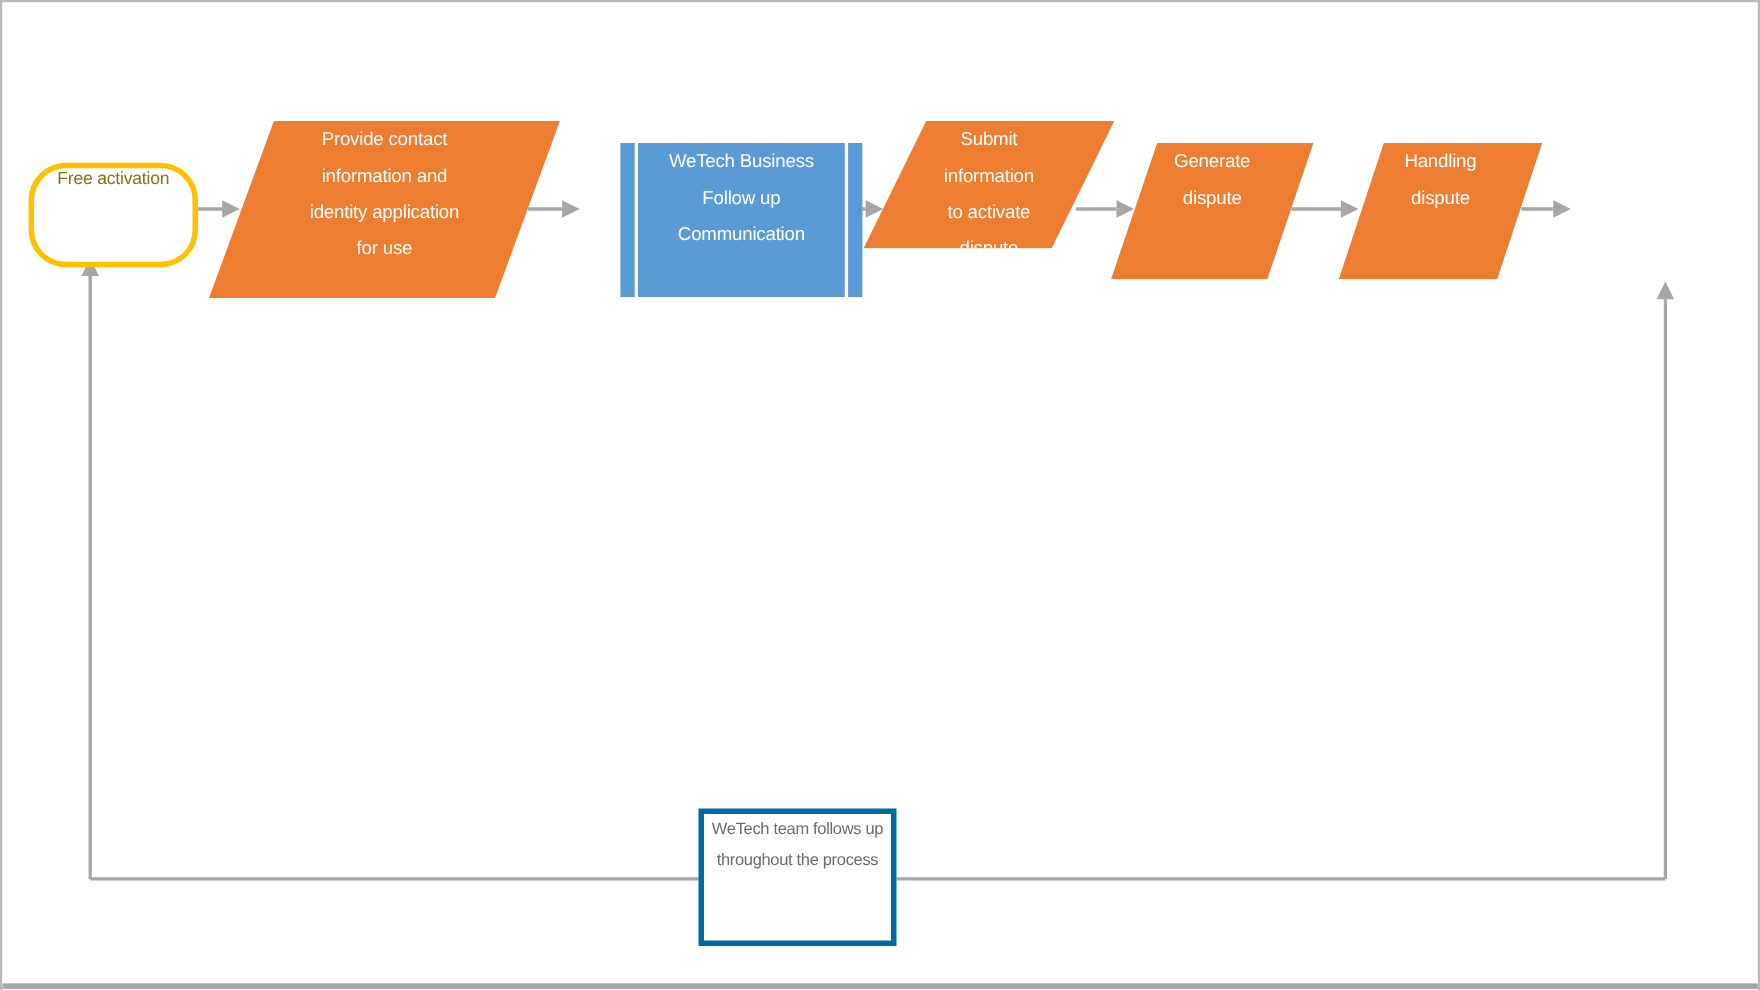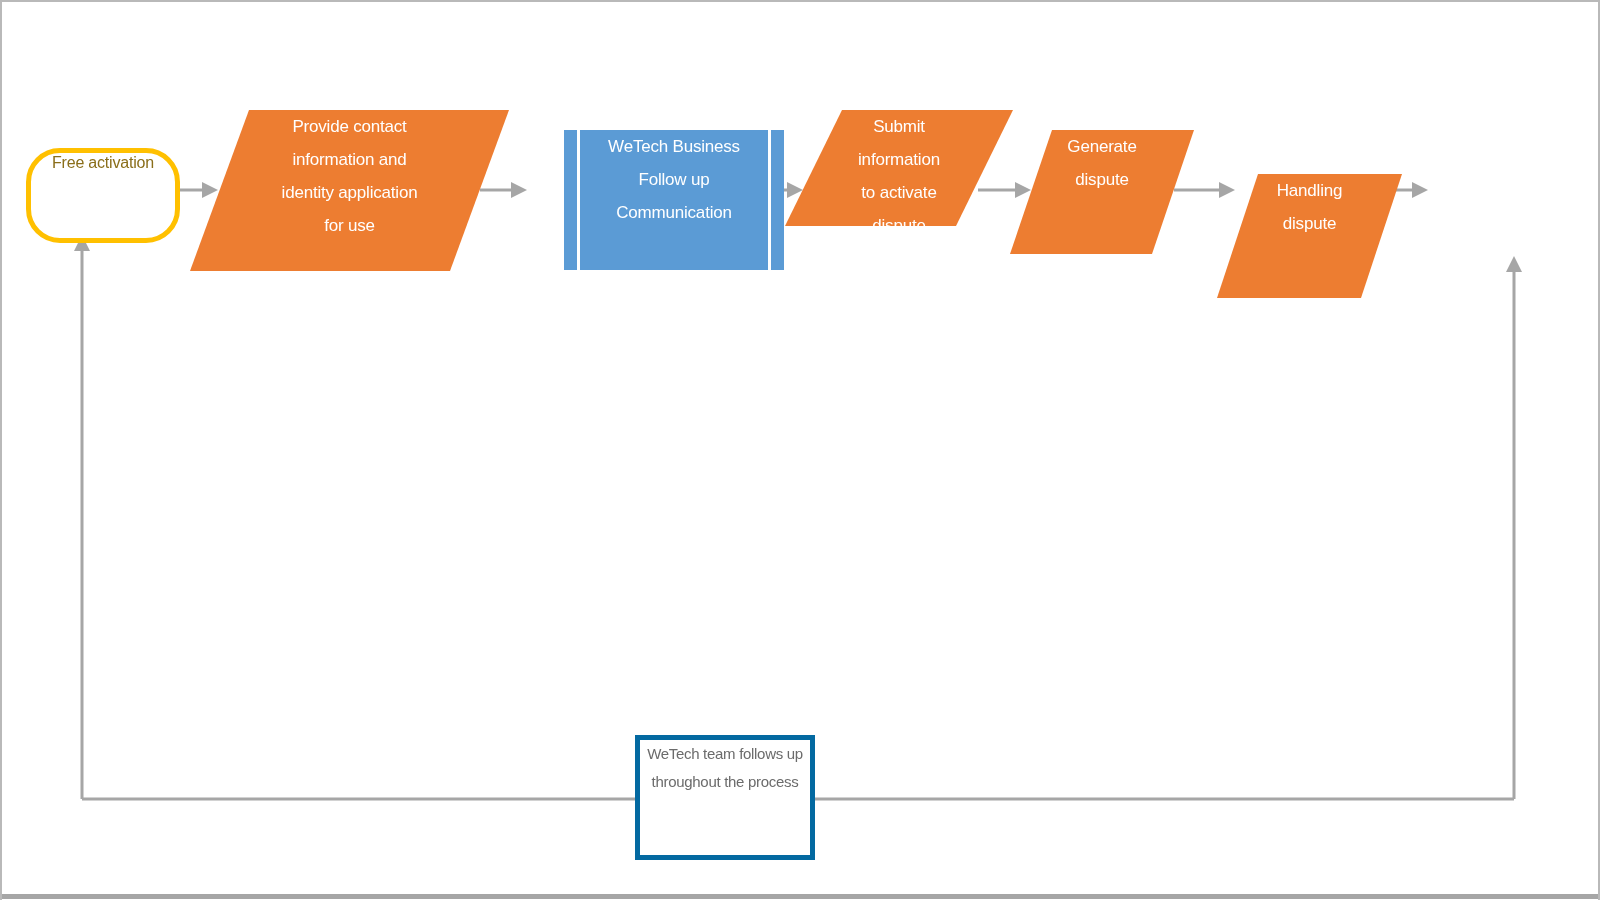--- a/index.html
+++ b/index.html
@@ -20,21 +20,21 @@
 
   
   .para{background:#ED7D31;}
   #provide{left:188px;top:108px;width:319px;height:161px;
            clip-path:polygon(59px 0,100% 0,calc(100% - 59px) 100%,0 100%);}
   #submit{left:783px;top:108px;width:228px;height:116px;
           clip-path:polygon(57px 0,100% 0,calc(100% - 57px) 100%,0 100%);}
   #generate{left:1008px;top:128px;width:184px;height:124px;
             clip-path:polygon(42px 0,100% 0,calc(100% - 42px) 100%,0 100%);}
   #handling{left:1215px;top:128px;width:185px;height:124px;
-            clip-path:polygon(41px 0,100% 0,calc(100% - 41px) 100%,0 100%);margin-top:44px;}
+            clip-path:polygon(41px 0,100% 0,calc(100% - 41px) 100%,0 100%);}
 
   
   #followup{left:528px;top:128px;width:220px;height:140px;background:#5B9BD5;margin-left:34px;}
   #followup .sidebar{position:absolute;top:0;width:3px;height:100%;background:#ffffff;}
   #followup .sidebar.l{left:13px;}
   #followup .sidebar.r{right:13px;}
 
   
   #finished{left:1427px;top:128px;width:168px;height:124px;background:#5B9BD5;
             clip-path:polygon(0 50%,31px 0,calc(100% - 29px) 0,100% 50%,calc(100% - 29px) 100%,31px 100%);}

